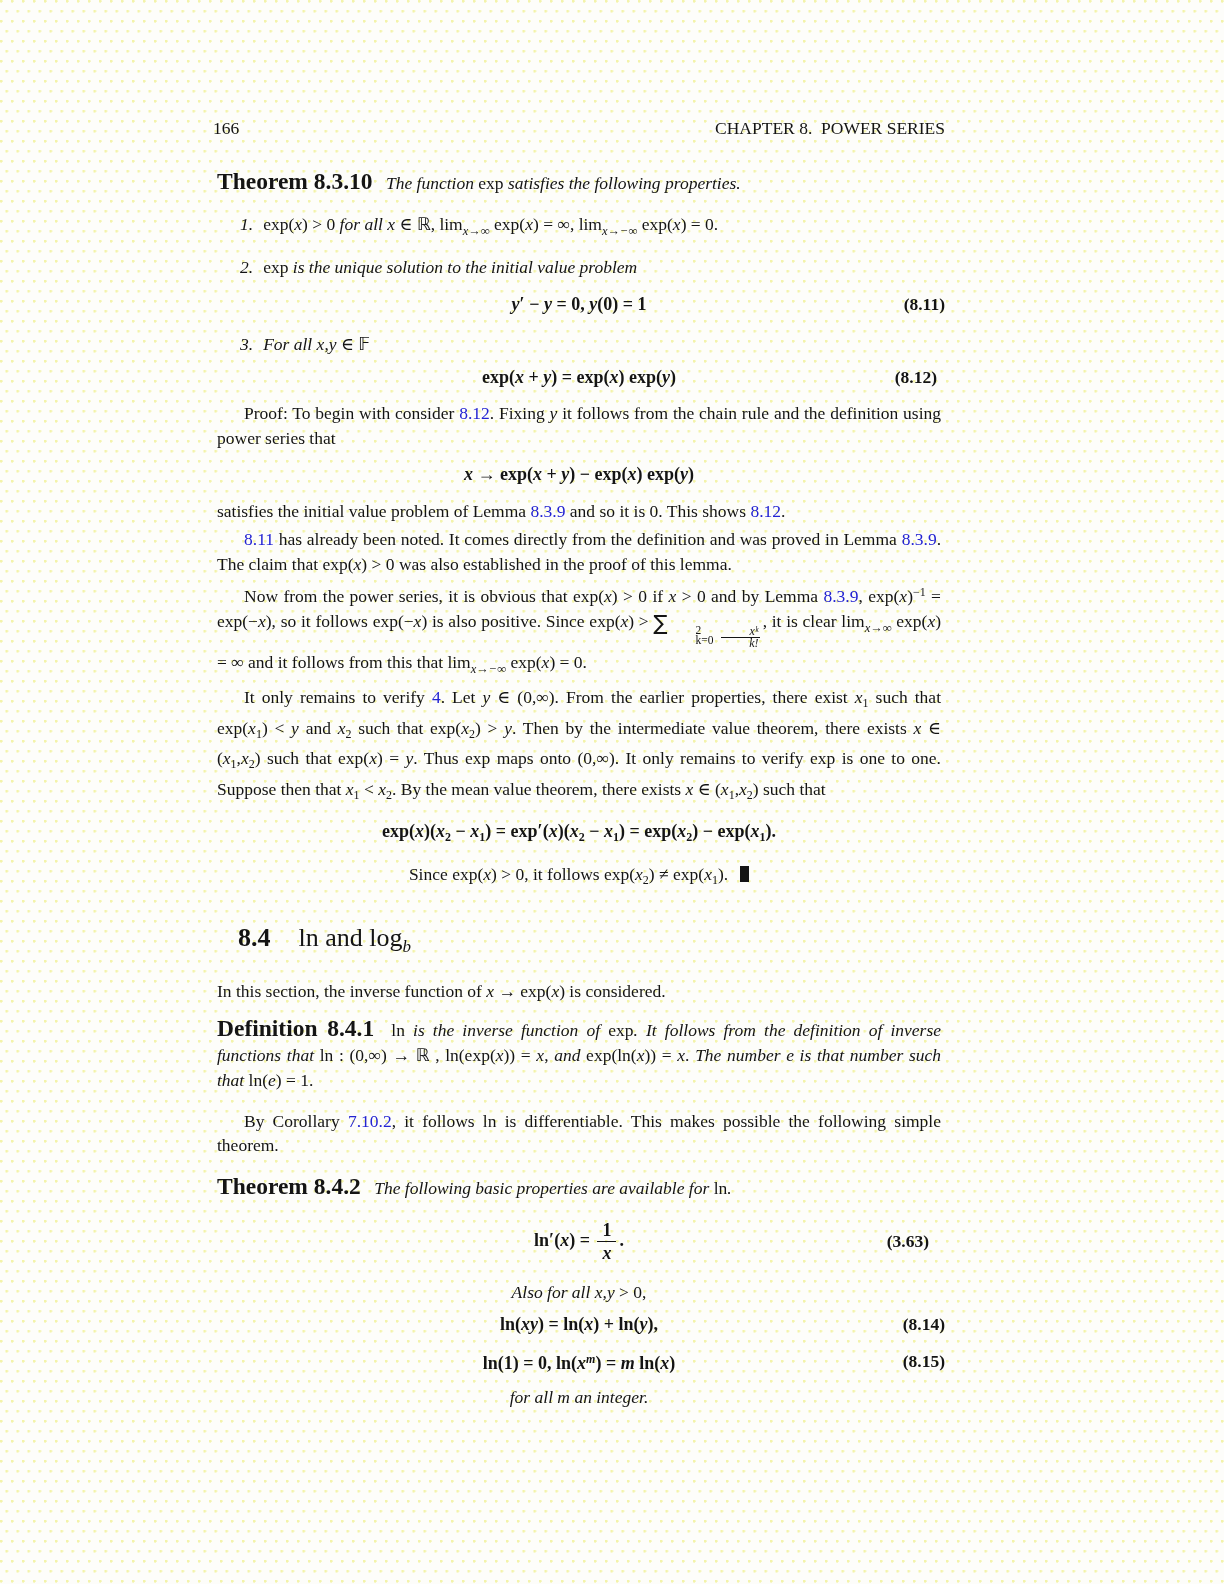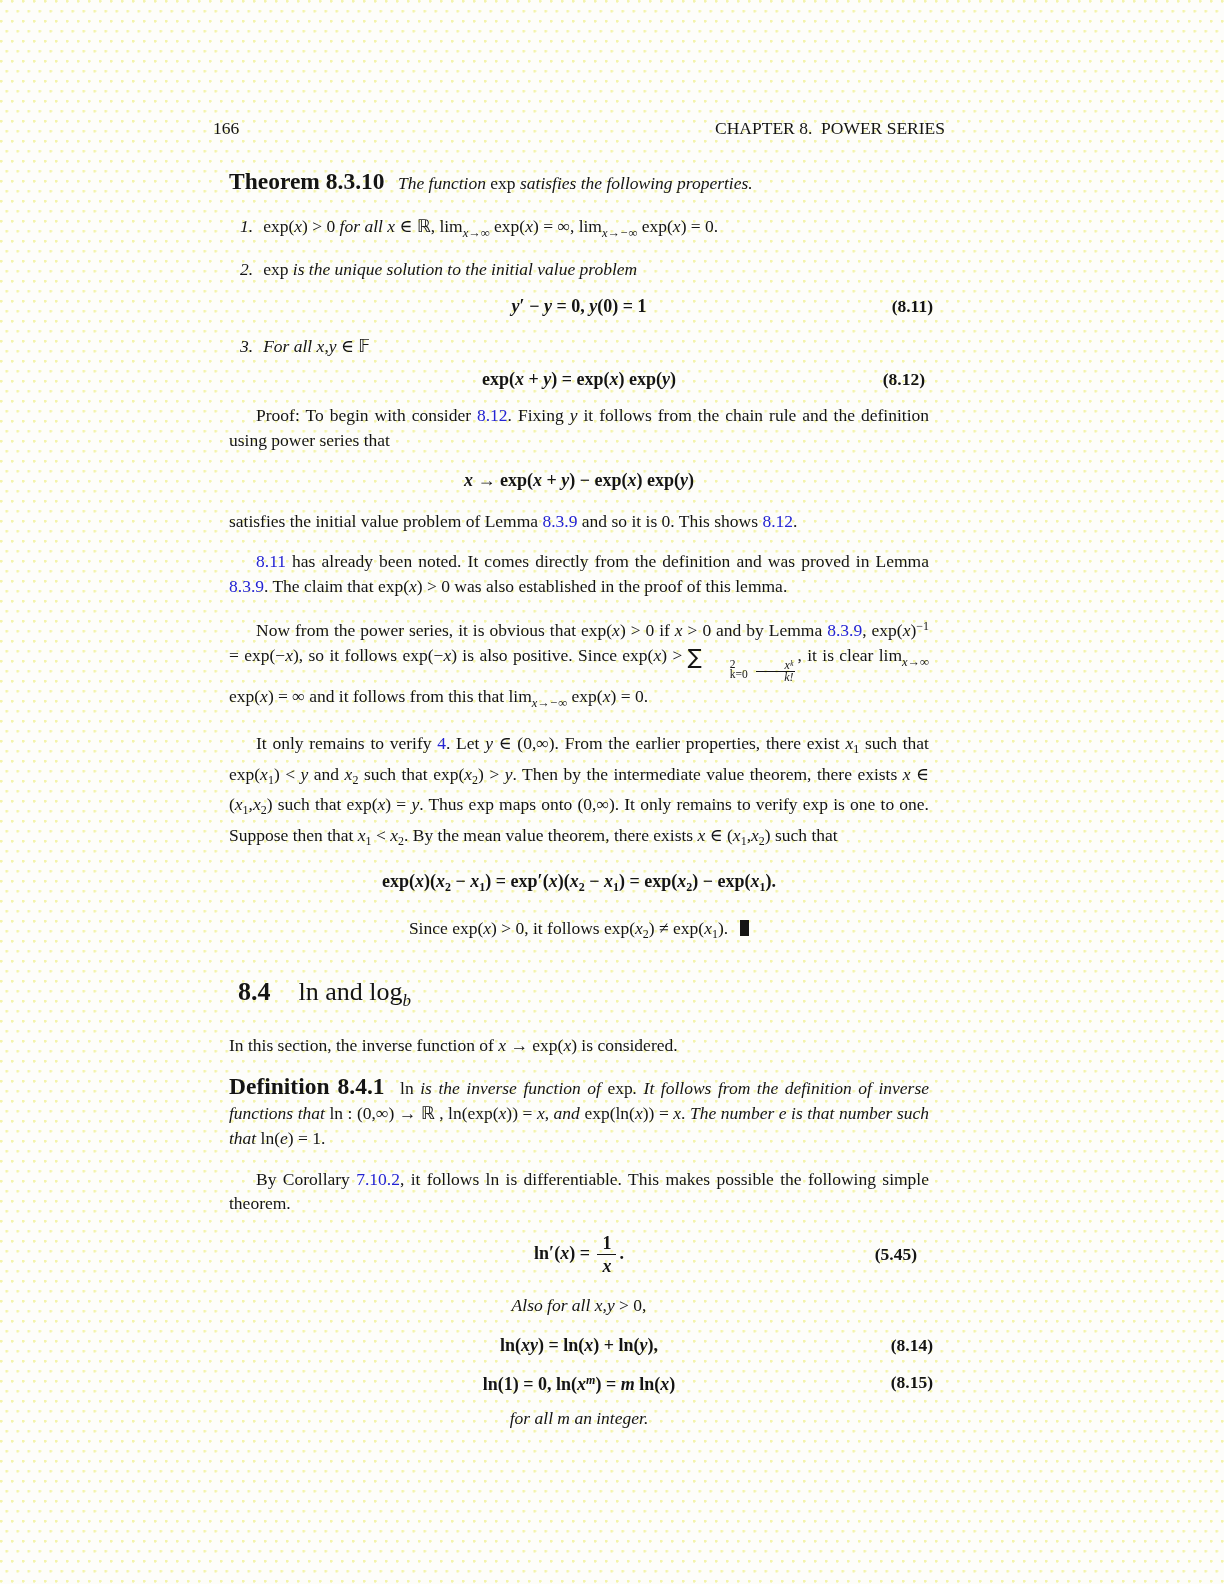--- a/index.html
+++ b/index.html
@@ -10,29 +10,29 @@
       radial-gradient(circle at 1.2px 1.2px, #f3f3aa 1.1px, rgba(255,255,255,0) 1.8px),
       radial-gradient(circle at 1.2px 1.2px, #f3f3aa 1.1px, rgba(255,255,255,0) 1.8px);
     background-size:11px 20px;
     background-position:0 0, 5.5px 10px;
     font-family:"Liberation Serif","DejaVu Serif",serif;
     font-size:17.5px;line-height:24.5px;color:#141414;
   }
   .page{position:relative;padding:116px 279px 0 213px;width:732px;}
   .pg-header{display:flex;justify-content:space-between;align-items:baseline;}
   .pre{white-space:pre;}
-  p{margin:16px;text-align:justify;}
+  p{margin:4px;text-align:justify;}
   .noj{text-align:center;}
   .ind{text-indent:27px;}
   .bighead{font-size:23.5px;font-weight:700;font-style:normal;margin-right:9px;}
   .thmpara{margin-top:26px;line-height:29px;text-align:left;}
   .list-item{margin-top:14px;padding-left:27px;text-align:justify;}
   .list-item .num{font-style:italic;margin-right:10px;}
   .display-eq{position:relative;text-align:center;margin:12px 0;font-size:18px;font-weight:bold;}
-  .eq-tag{position:absolute;right:12px;top:50%;transform:translateY(-50%);font-size:17.5px;}
+  .eq-tag{position:absolute;right:0;top:50%;transform:translateY(-50%);font-size:17.5px;}
   .sec-head{margin:30px 0 0 25px;font-size:26px;line-height:32px;font-weight:700;text-align:left;}
   .sec-num{margin-right:28px;}
   .sec-head .sg.r{font-weight:400;}
   .sec-head .sg.sb{font-size:17px;vertical-align:-6px;font-weight:400;}
   
   .sg{}
   .i{font-style:italic;}
   .r{font-style:normal;}
   .b{font-weight:400;font-style:normal;}
   .L{color:#2323d2;font-style:normal;}
@@ -121,24 +121,28 @@
 
   <p style="margin-top:16px;"><span><span class="sg r">In this section, the inverse function of </span><span class="sg i">x</span><span class="sg r"> → exp(</span><span class="sg i">x</span><span class="sg r">) is considered.</span></span></p>
 
   <p class="thmpara" style="margin-top:12px;line-height:25px;text-align:justify;">
     <span class="bighead">Definition 8.4.1</span>
     <span><span class="sg r">ln </span><span class="sg i">is the inverse function of </span><span class="sg r">exp</span><span class="sg i">. </span><span class="sg i">It follows from the definition of inverse functions that </span><span class="sg r">ln : (0,∞) → </span><span class="sg bb">ℝ</span><span class="sg r"> , ln(exp(</span><span class="sg i">x</span><span class="sg r">)) = </span><span class="sg i">x</span><span class="sg r">, </span><span class="sg i">and </span><span class="sg r">exp(ln(</span><span class="sg i">x</span><span class="sg r">)) = </span><span class="sg i">x</span><span class="sg r">. </span><span class="sg i">The number </span><span class="sg i">e </span><span class="sg i">is that number such that </span><span class="sg r">ln(</span><span class="sg i">e</span><span class="sg r">) = 1.</span></span>
   </p>
 
   <p class="ind" style="margin-top:16px;"><span><span class="sg r">By Corollary </span><span class="sg L">7.10.2</span><span class="sg r">, it follows ln is differentiable.  This makes possible the following simple theorem.</span></span></p>
 
+  <p class="thmpara" style="margin-top:14px;">
+    <span class="bighead">Theorem 8.4.2</span>
+    <span class="intro-seg"><span class="sg i">The following basic properties are available for </span><span class="sg r">ln</span><span class="sg i">.</span></span>
+  </p>
 
   <div class="display-eq eq-tall">
     <span><span class="sg r">ln′(</span><span class="sg i">x</span><span class="sg r">) = </span></span><span class="frac"><span class="fn">1</span><span class="fd">x</span></span><span>.</span>
-    <span class="eq-tag">(5.45)</span>
+    <span class="eq-tag">(3.63)</span>
   </div>
 
   <p class="noj"><span><span class="sg i">Also for all </span><span class="sg i">x</span><span class="sg i">,</span><span class="sg i">y</span><span class="sg r"> &gt; 0,</span></span></p>
 
   <div class="display-eq" style="margin:8px 0;">
     <span><span class="sg r">ln(</span><span class="sg i">xy</span><span class="sg r">) = ln(</span><span class="sg i">x</span><span class="sg r">) + ln(</span><span class="sg i">y</span><span class="sg r">),</span></span>
     <span class="eq-tag">(8.14)</span>
   </div>
 
   <div class="display-eq" style="margin:10px 0;">

